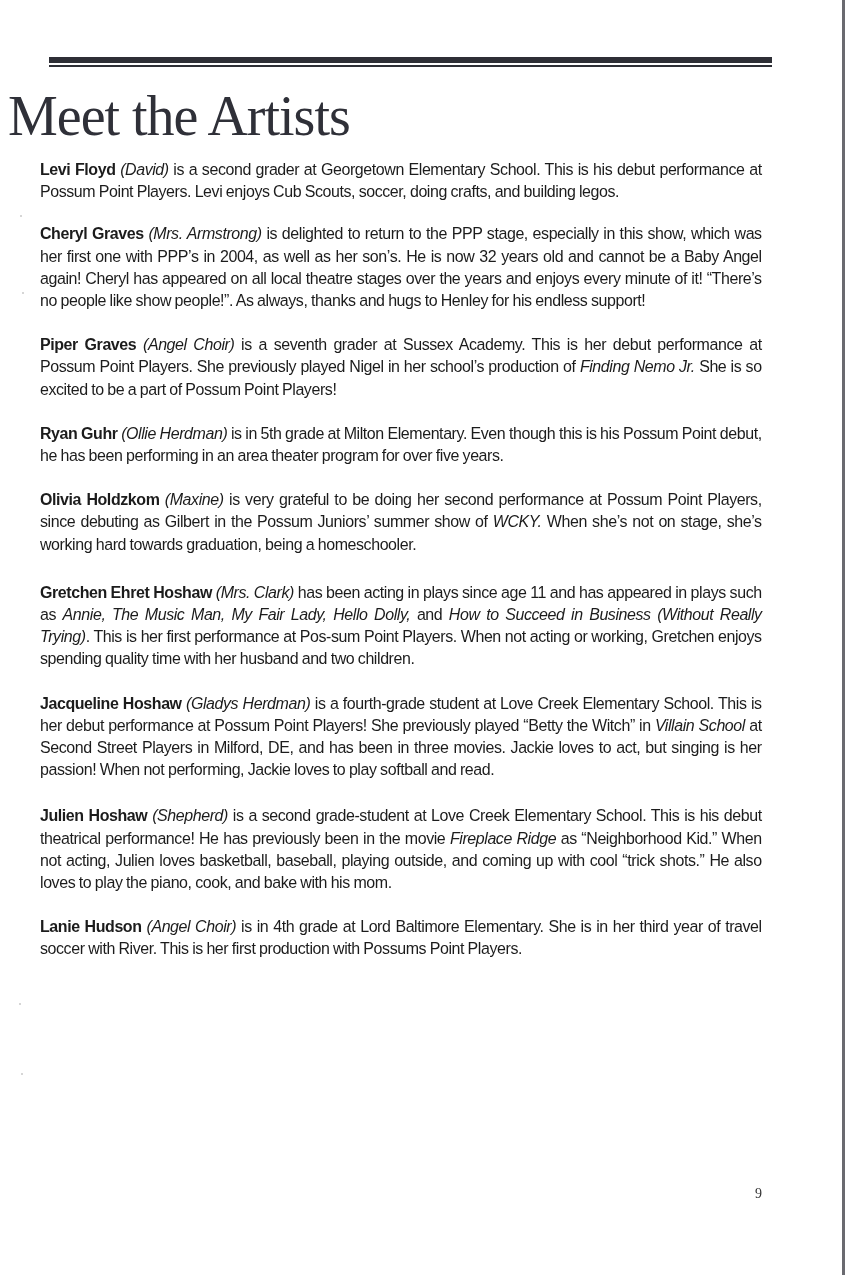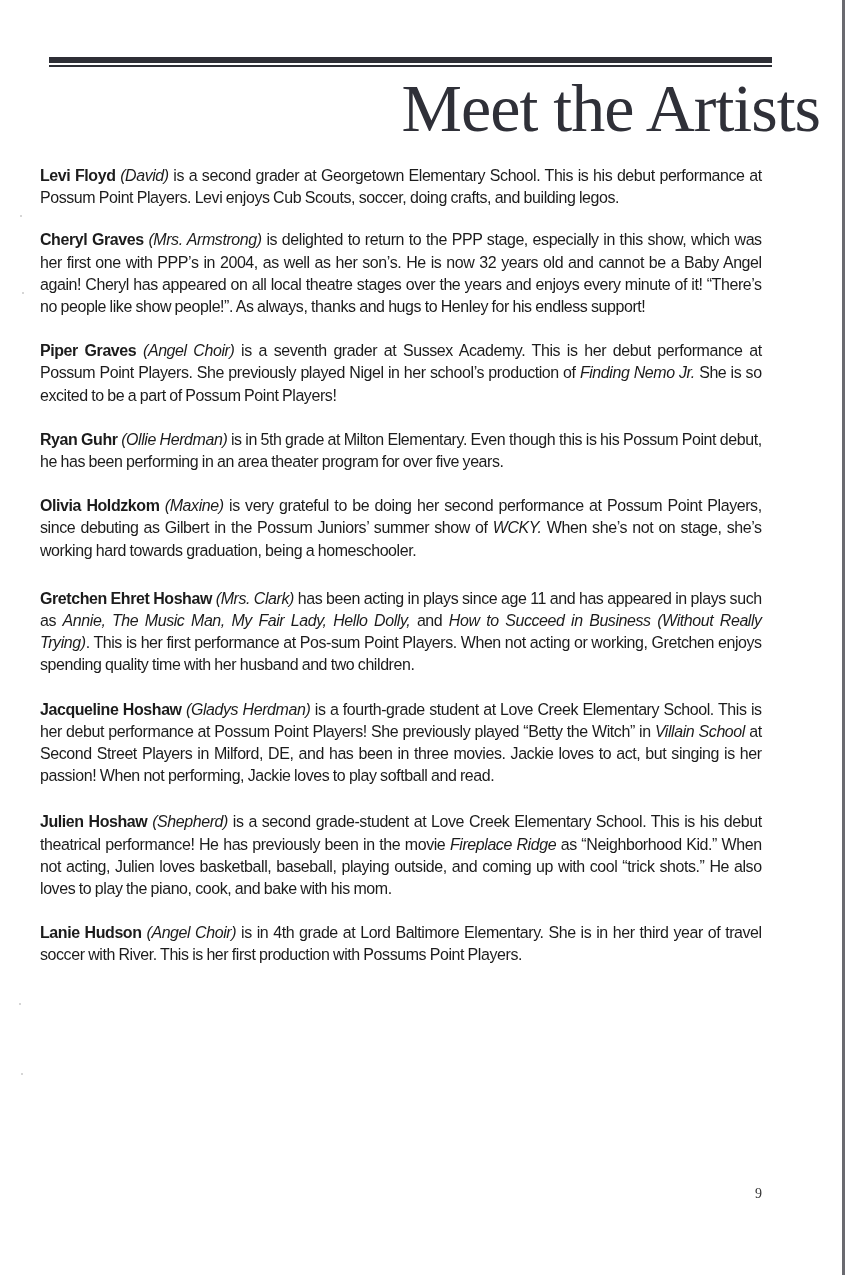--- a/index.html
+++ b/index.html
@@ -36,33 +36,33 @@
       top: 65px;
       width: 723px;
       height: 2px;
       background: #2e2f36;
     }
     .title {
       position: absolute;
       left: 0;
       top: 78px;
       width: 820px;
-      text-align: right;
+      text-align: left;
       font-family: "Liberation Serif", "DejaVu Serif", serif;
-      font-size: 68px;
+      font-size: 56px;
       line-height: 60px;
       color: #2f3038;
       letter-spacing: -1px;
-      margin: 0;
+      margin: 8px;
       font-weight: normal;
     }
     .bios {
       position: absolute;
       left: 40px;
-      top: 164px;
+      top: 158px;
       width: 722px;
     }
     .bio {
       font-family: "Liberation Sans", "DejaVu Sans", sans-serif;
       font-size: 17.2px;
       line-height: 22.2px;
       text-align: justify;
       margin: 0;
       color: #1c1c1c;
       letter-spacing: -0.45px;

